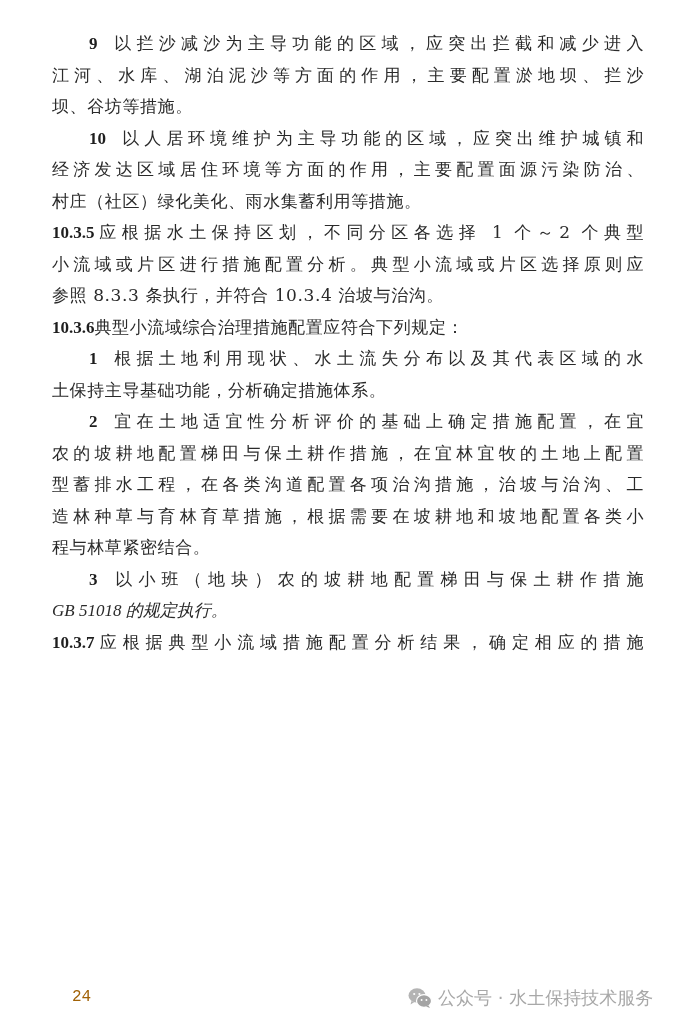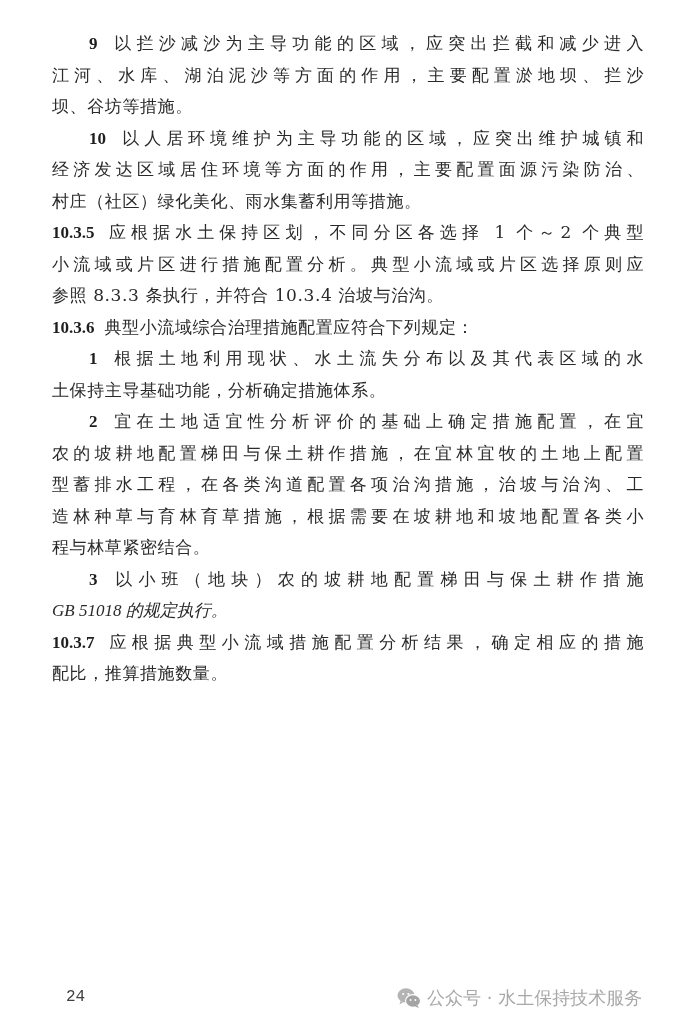--- a/index.html
+++ b/index.html
@@ -41,39 +41,39 @@
       font-family: "Liberation Serif", "DejaVu Serif", serif;
       font-weight: bold;
       color: #1e1e1e;
       margin-right: 12px;
       letter-spacing: 0;
     }
     .clause-num {
       font-family: "Liberation Serif", "DejaVu Serif", serif;
       font-weight: bold;
       color: #1e1e1e;
-      margin-right: 10px;
+      margin-right: 0;
       letter-spacing: 0;
     }
     .latin {
       font-family: "Liberation Serif", "DejaVu Serif", serif;
       letter-spacing: 0;
       font-style: italic;
     }
     .footer-page {
       position: absolute;
-      left: 66px;
+      left: 72px;
       top: 988px;
       font-family: "Liberation Mono", "DejaVu Sans Mono", monospace;
       font-size: 16px;
-      color: #404040;
+      color: #a16207;
     }
     .watermark {
       position: absolute;
-      left: 397px;
+      left: 408px;
       top: 986px;
       display: flex;
       align-items: center;
       font-family: "DejaVu Sans", "Liberation Sans", sans-serif;
       font-size: 18px;
       color: #a8a8a8;
     }
     .wechat-icon {
       width: 24px;
       height: 22px;
@@ -122,21 +122,20 @@
     <div class="line last">程与林草紧密结合。</div>
   </div>
 
   <div>
     <div class="line indent"><span class="num">3</span><span>以小班（地块）农的坡耕地配置梯田与保土耕作措施</span></div>
     <div class="line last latin">GB 51018 的规定执行。</div>
   </div>
 
   <div>
     <div class="line"><span class="clause-num">10.3.7</span><span>应根据典型小流域措施配置分析结果，确定相应的措施</span></div>
-    <div class="line last">配比，推算措施数量。</div>
   </div>
 
 </div>
 
 <div class="footer-page">24</div>
 
 <div class="watermark">
   <span class="wechat-icon">
     <svg width="24" height="22" viewBox="0 0 24 22">
       <ellipse cx="9" cy="8.5" rx="8.5" ry="7.2" fill="#b4b4b4"></ellipse>

